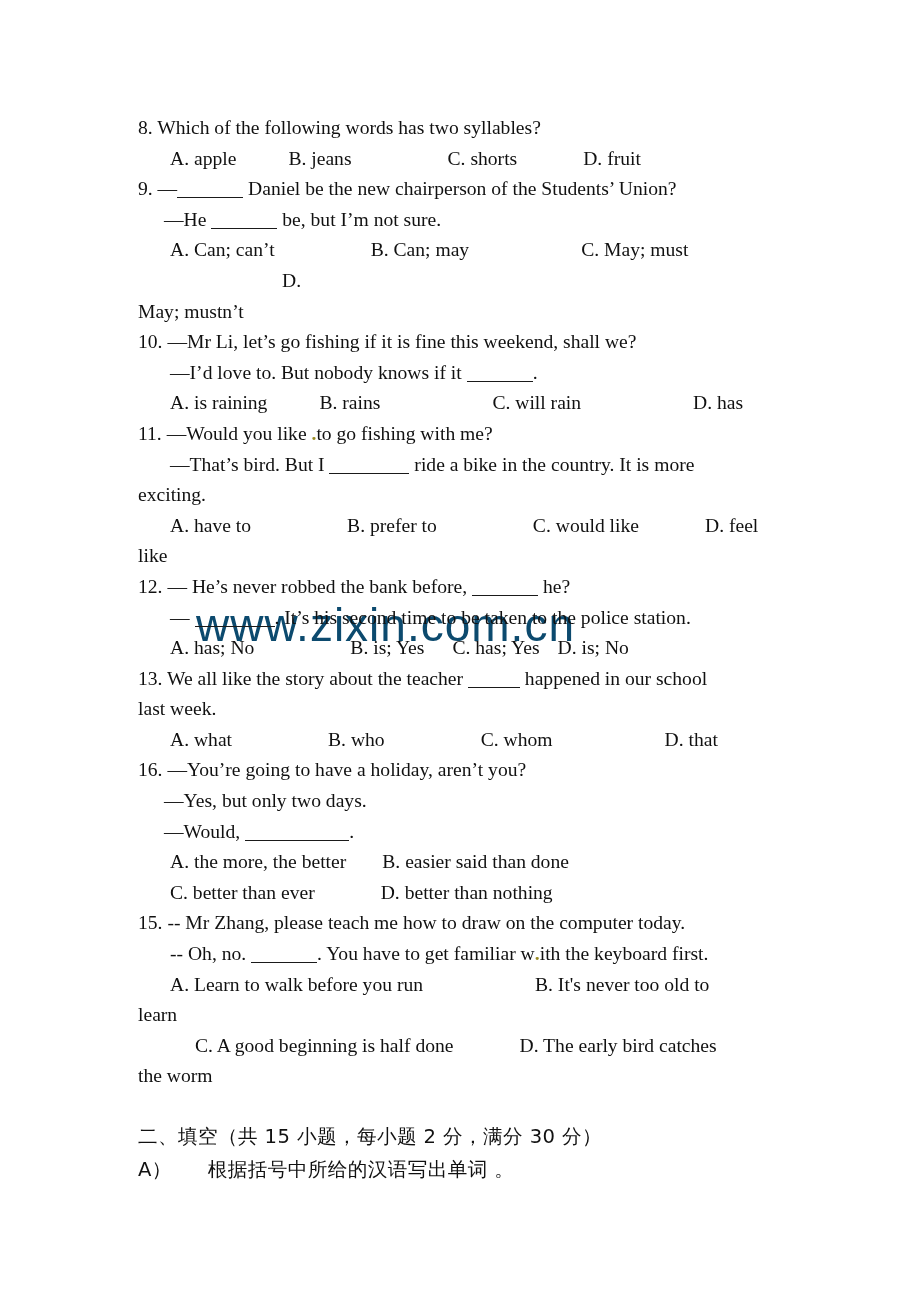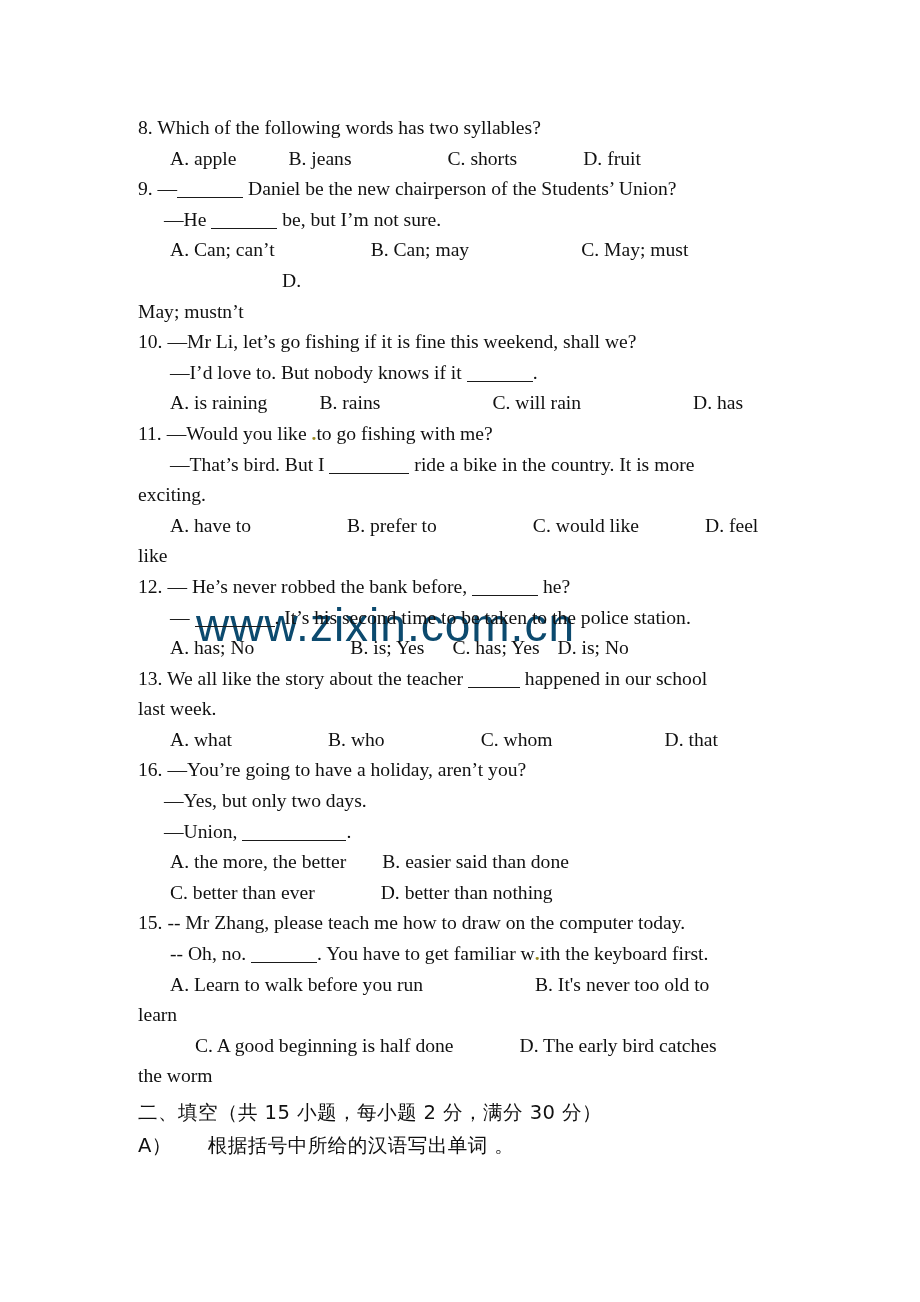--- a/index.html
+++ b/index.html
@@ -83,21 +83,21 @@
   }
 
   
   .cn {
     font-family: "DejaVu Sans", "Liberation Sans", sans-serif;
     font-size: 19.6px;
     line-height: 33px;
     letter-spacing: 0.4px;
   }
 
-  .cn-sec { margin-top: 4px; }
+  .cn-sec { margin-top: 28px; }
 </style>
 </head>
 <body>
 
 <div id="page">
 
   <div id="watermark">www.zixin.com.cn</div>
 
   <div id="content">
 
@@ -122,21 +122,21 @@
     <p class="line"><span>12. — He’s never robbed the bank before, </span><span class="blank b-md"></span><span> he?</span></p>
     <p class="line ind1"><span>— </span><span class="blank b-lg"></span><span>. It’s his second time to be taken to the police station.</span></p>
     <p class="line ind1"><span>A. has; No</span><span class="gap-f"></span><span>B. is; Yes</span><span class="gap-d"></span><span>C. has; Yes</span><span class="gap-e"></span><span>D. is; No</span></p>
 
     <p class="line"><span>13. We all like the story about the teacher </span><span class="blank b-sm"></span><span> happened in our school</span></p>
     <p class="line">last week.</p>
     <p class="line ind1"><span>A. what</span><span class="gap-f"></span><span>B. who</span><span class="gap-f"></span><span>C. whom</span><span class="gap-g"></span><span>D. that</span></p>
 
     <p class="line">16. —You’re going to have a holiday, aren’t you?</p>
     <p class="line ind2">—Yes, but only two days.</p>
-    <p class="line ind2"><span>—Union, </span><span class="blank b-xl"></span><span>.</span></p>
+    <p class="line ind2"><span>—Would, </span><span class="blank b-xl"></span><span>.</span></p>
     <p class="line ind1"><span>A. the more, the better</span><span class="gap-c"></span><span>B. easier said than done</span></p>
     <p class="line ind1"><span>C. better than ever</span><span class="gap-h"></span><span>D. better than nothing</span></p>
 
     <p class="line">15. -- Mr Zhang, please teach me how to draw on the computer today.</p>
     <p class="line ind1"><span>-- Oh, no. </span><span class="blank b-md"></span><span>. You have to get familiar w</span><span class="speck">.</span><span>ith the keyboard first.</span></p>
     <p class="line ind1"><span>A. Learn to walk before you run</span><span class="gap-g"></span><span>B. It's never too old to</span></p>
     <p class="line">learn</p>
     <p class="line ind3"><span>C. A good beginning is half done</span><span class="gap-h"></span><span>D. The early bird catches</span></p>
     <p class="line">the worm</p>
 

